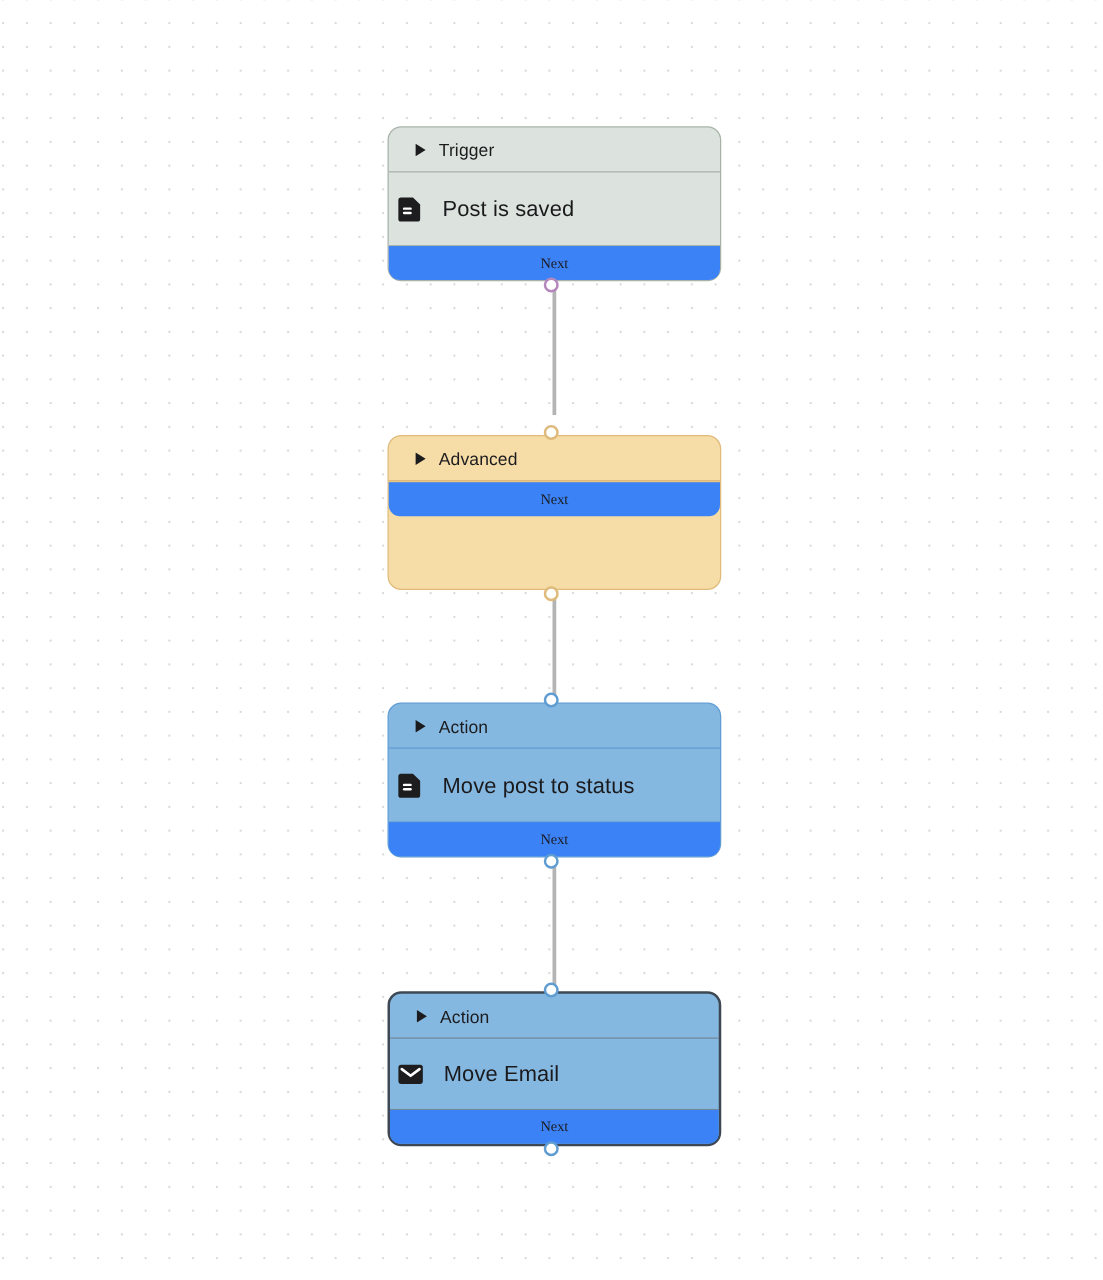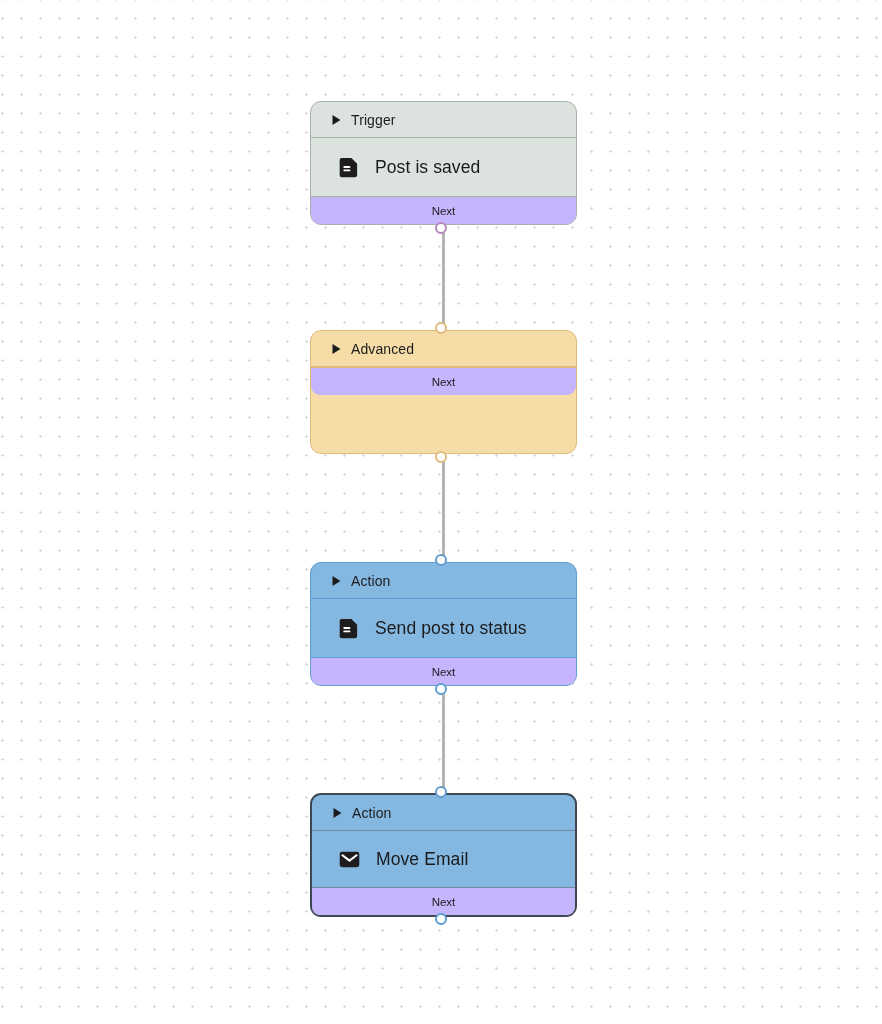--- a/index.html
+++ b/index.html
@@ -35,21 +35,21 @@
     height: 124px;
     border-radius: 11px;
     background: var(--fill, #eee);
     border: 1.5px solid var(--border, #bbb);
     z-index: 2;
     display: flex;
     flex-direction: column;
   }
   .node.selected { border-width: 2px; }
   .node-1 { top: 101px; }
-  .node-2 { top: 330px; }
+  .node-2 { top: 348px; }
   .node-3 { top: 562px; }
   .node-4 { top: 793px; }
 
   .node-header {
     height: 36px;
     flex: 0 0 36px;
     display: flex;
     align-items: center;
     gap: 10px;
     padding: 0 21px;
@@ -58,37 +58,38 @@
     color: #1c1c1e;
     letter-spacing: 0.1px;
   }
   .tri-icon { display: inline-flex; width: 9px; height: 10px; flex: 0 0 9px; }
 
   .node-body {
     flex: 1 1 auto;
     display: flex;
     align-items: center;
     gap: 15px;
-    padding: 0 26px;
+    padding: 0 5px;
     font-size: 17.5px;
     color: #1a1a1c;
     letter-spacing: 0.1px;
   }
   .body-icon { display: inline-flex; width: 23px; height: 23px; flex: 0 0 23px; }
 
   .node-footer {
     flex: 0 0 28px;
-    background: #c4b5fd;
+    background: #3b82f6;
     border-top: 1px solid var(--divider, #999);
     border-radius: 0 0 9px 9px;
     display: flex;
     align-items: center;
     justify-content: center;
     font-size: 11.5px;
     color: #1c1c1e;
+    font-family: Liberation Serif, serif;
   }
   .node.selected .node-footer { border-radius: 0 0 8px 8px; }
 
   .port {
     position: absolute;
     left: 50%;
     width: 12px;
     height: 12px;
     margin-left: -8.5px;
     background: #ffffff;
@@ -159,21 +160,21 @@
       <span>Action</span>
     </div>
     <div class="node-body">
       <span class="body-icon">
         <svg viewBox="0 0 24 24" width="23" height="23">
             <path d="M5 2h10l6 6v12a2.2 2.2 0 0 1-2.2 2.2H5A2.2 2.2 0 0 1 2.8 20V4.2A2.2 2.2 0 0 1 5 2z" fill="#1d1d1f"></path>
             <rect x="6.6" y="10.4" width="7.4" height="2" rx="1" fill="#ffffff"></rect>
             <rect x="6.6" y="14" width="7.4" height="2" rx="1" fill="#ffffff"></rect>
           </svg>
       </span>
-      <span>Send post to status</span>
+      <span>Move post to status</span>
     </div>
     <div class="node-footer">
       <span>Next</span>
     </div>
     <span class="port port-top"></span>
     <span class="port port-bottom"></span>
   </div>
 
   <div class="node node-4 selected" style="--fill: #85b8e1; --border: #3d4854; --divider: #72889b; --port: #5f9cd2;">
     <div class="node-header">

